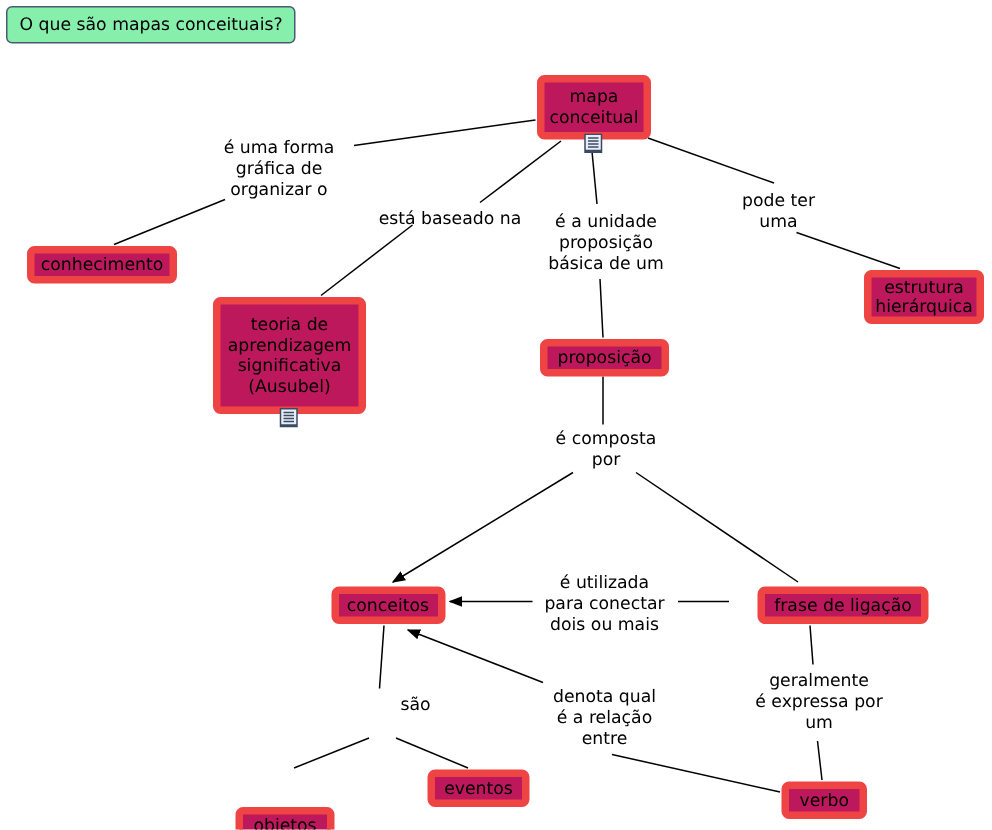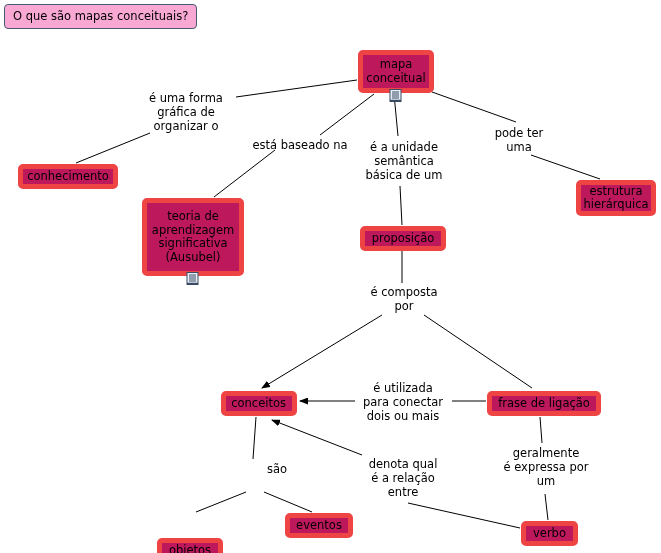--- a/index.html
+++ b/index.html
@@ -43,21 +43,21 @@
     flex-direction: column;
     align-items: center;
     justify-content: center;
     padding: 3px 6px;
     white-space: pre-line;
   }
   .title-box {
     position: absolute;
     left: 4px;
     top: 4px;
-    background: #f9a8d4;
+    background: #86efac;
     border: 1px solid #4a5a73;
     border-radius: 4px;
     font-size: 11.5px;
     color: #000;
     padding: 4px 8px 5px 8px;
   }
   .linkword {
     position: absolute;
     font-size: 11.5px;
     line-height: 14px;
@@ -130,32 +130,32 @@
           <line x1="3" y1="3" x2="10" y2="3" stroke="#3b4a63"></line>
           <line x1="3" y1="5" x2="10" y2="5" stroke="#3b4a63"></line>
           <line x1="3" y1="7" x2="10" y2="7" stroke="#3b4a63"></line>
           <line x1="3" y1="9" x2="10" y2="9" stroke="#3b4a63"></line>
           <line x1="1" y1="11.5" x2="12" y2="11.5" stroke="#3b4a63" stroke-width="1.5"></line>
         </svg></div>
       <div class="node" style="left: 360px; top: 226px; width: 86px; height: 25px;"><span>proposição</span></div>
       <div class="node" style="left: 576px; top: 180px; width: 80px; height: 36px;"><span>estrutura
 hierárquica</span></div>
       <div class="node" style="left: 221px; top: 391px; width: 76px; height: 25px; align-items: flex-end;"><span>conceitos</span></div>
-      <div class="node" style="left: 487px; top: 391px; width: 114px; height: 25px; text-align: center;"><span>frase de ligação</span></div>
+      <div class="node" style="left: 505px; top: 391px; width: 114px; height: 25px; text-align: center;"><span>frase de ligação</span></div>
       <div class="node" style="left: 157px; top: 538px; width: 66px; height: 25px;"><span>objetos</span></div>
       <div class="node" style="left: 285px; top: 513px; width: 68px; height: 25px; align-items: center;"><span>eventos</span></div>
       <div class="node" style="left: 521px; top: 521px; width: 57px; height: 25px;"><span>verbo</span></div>
     </div>
   <div id="linkwords-layer">
       <div class="linkword" style="left: 138px; top: 91px; width: 96px;">é uma forma
 gráfica de
 organizar o</div>
       <div class="linkword" style="left: 245px; top: 138px; width: 110px;">está baseado na</div>
       <div class="linkword" style="left: 358px; top: 140px; width: 92px;">é a unidade
-semântica
+proposição
 básica de um</div>
       <div class="linkword" style="left: 487px; top: 126px; width: 64px;">pode ter
 uma</div>
       <div class="linkword" style="left: 364px; top: 285px; width: 80px;">é composta
 por</div>
       <div class="linkword" style="left: 357px; top: 381px; width: 92px;">é utilizada
 para conectar
 dois ou mais</div>
       <div class="linkword" style="left: 240px; top: 462px; width: 32px; margin-left: 21px;">são</div>
       <div class="linkword" style="left: 360px; top: 457px; width: 86px;">denota qual

